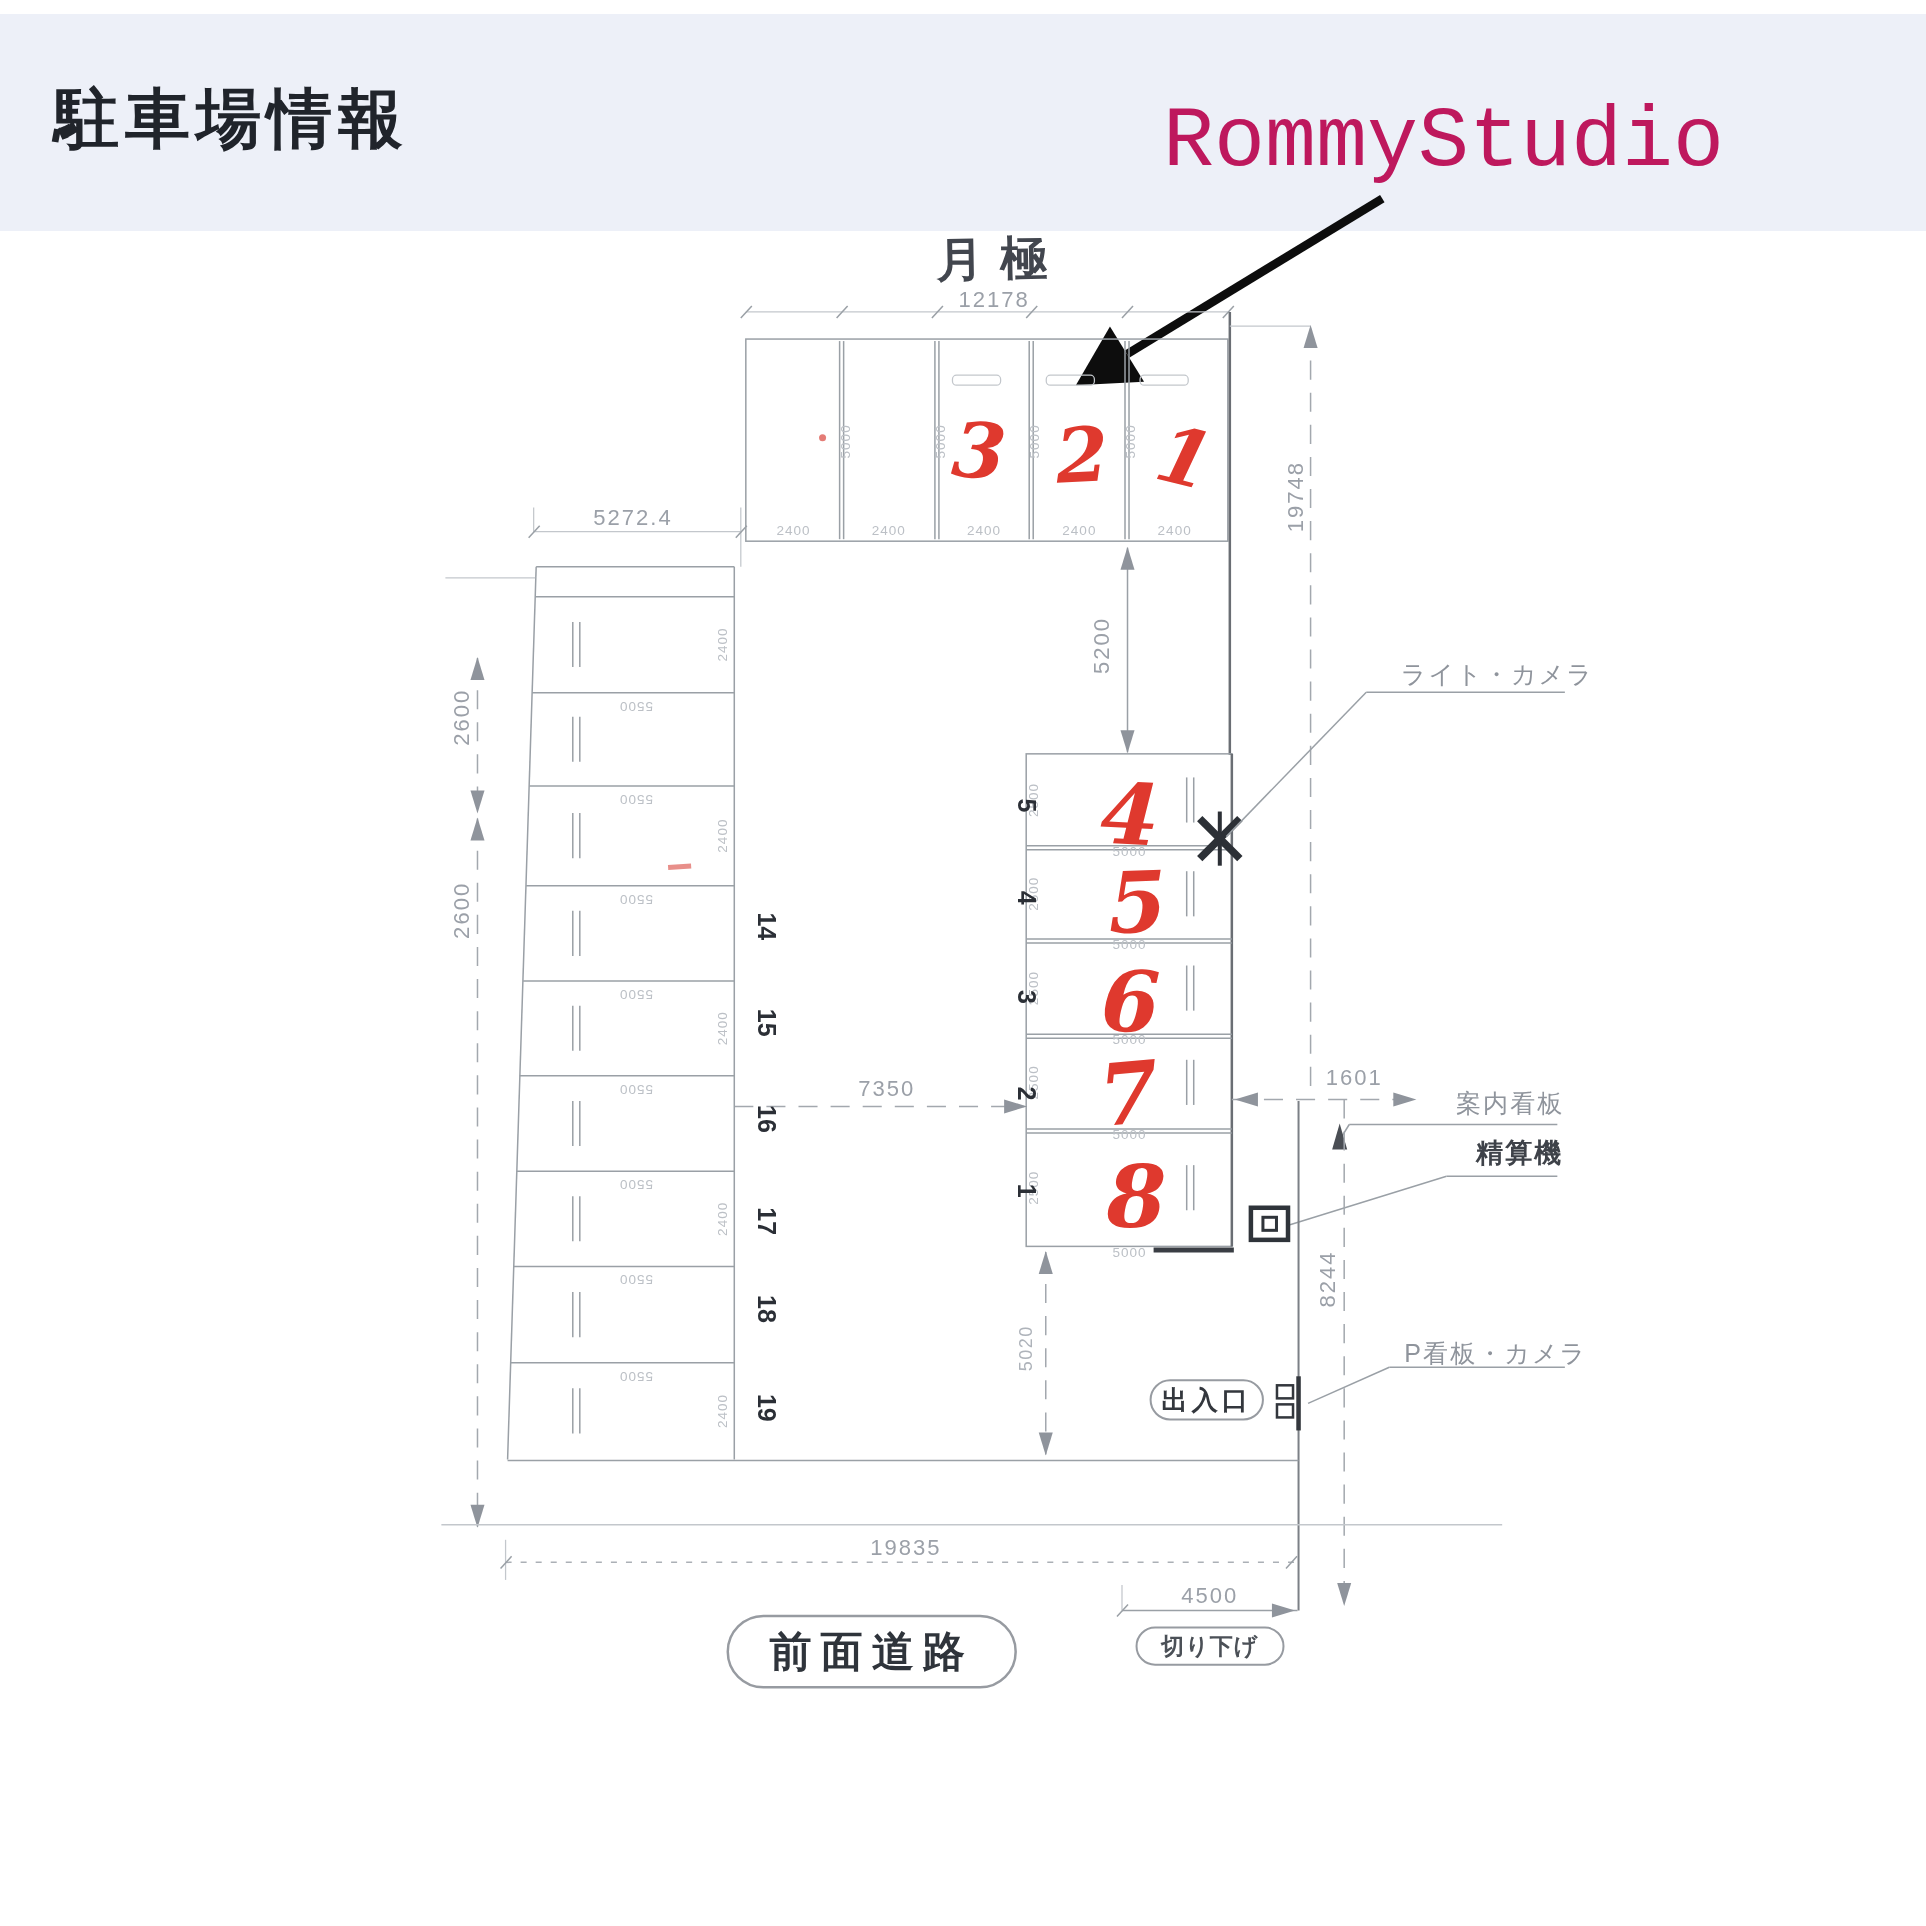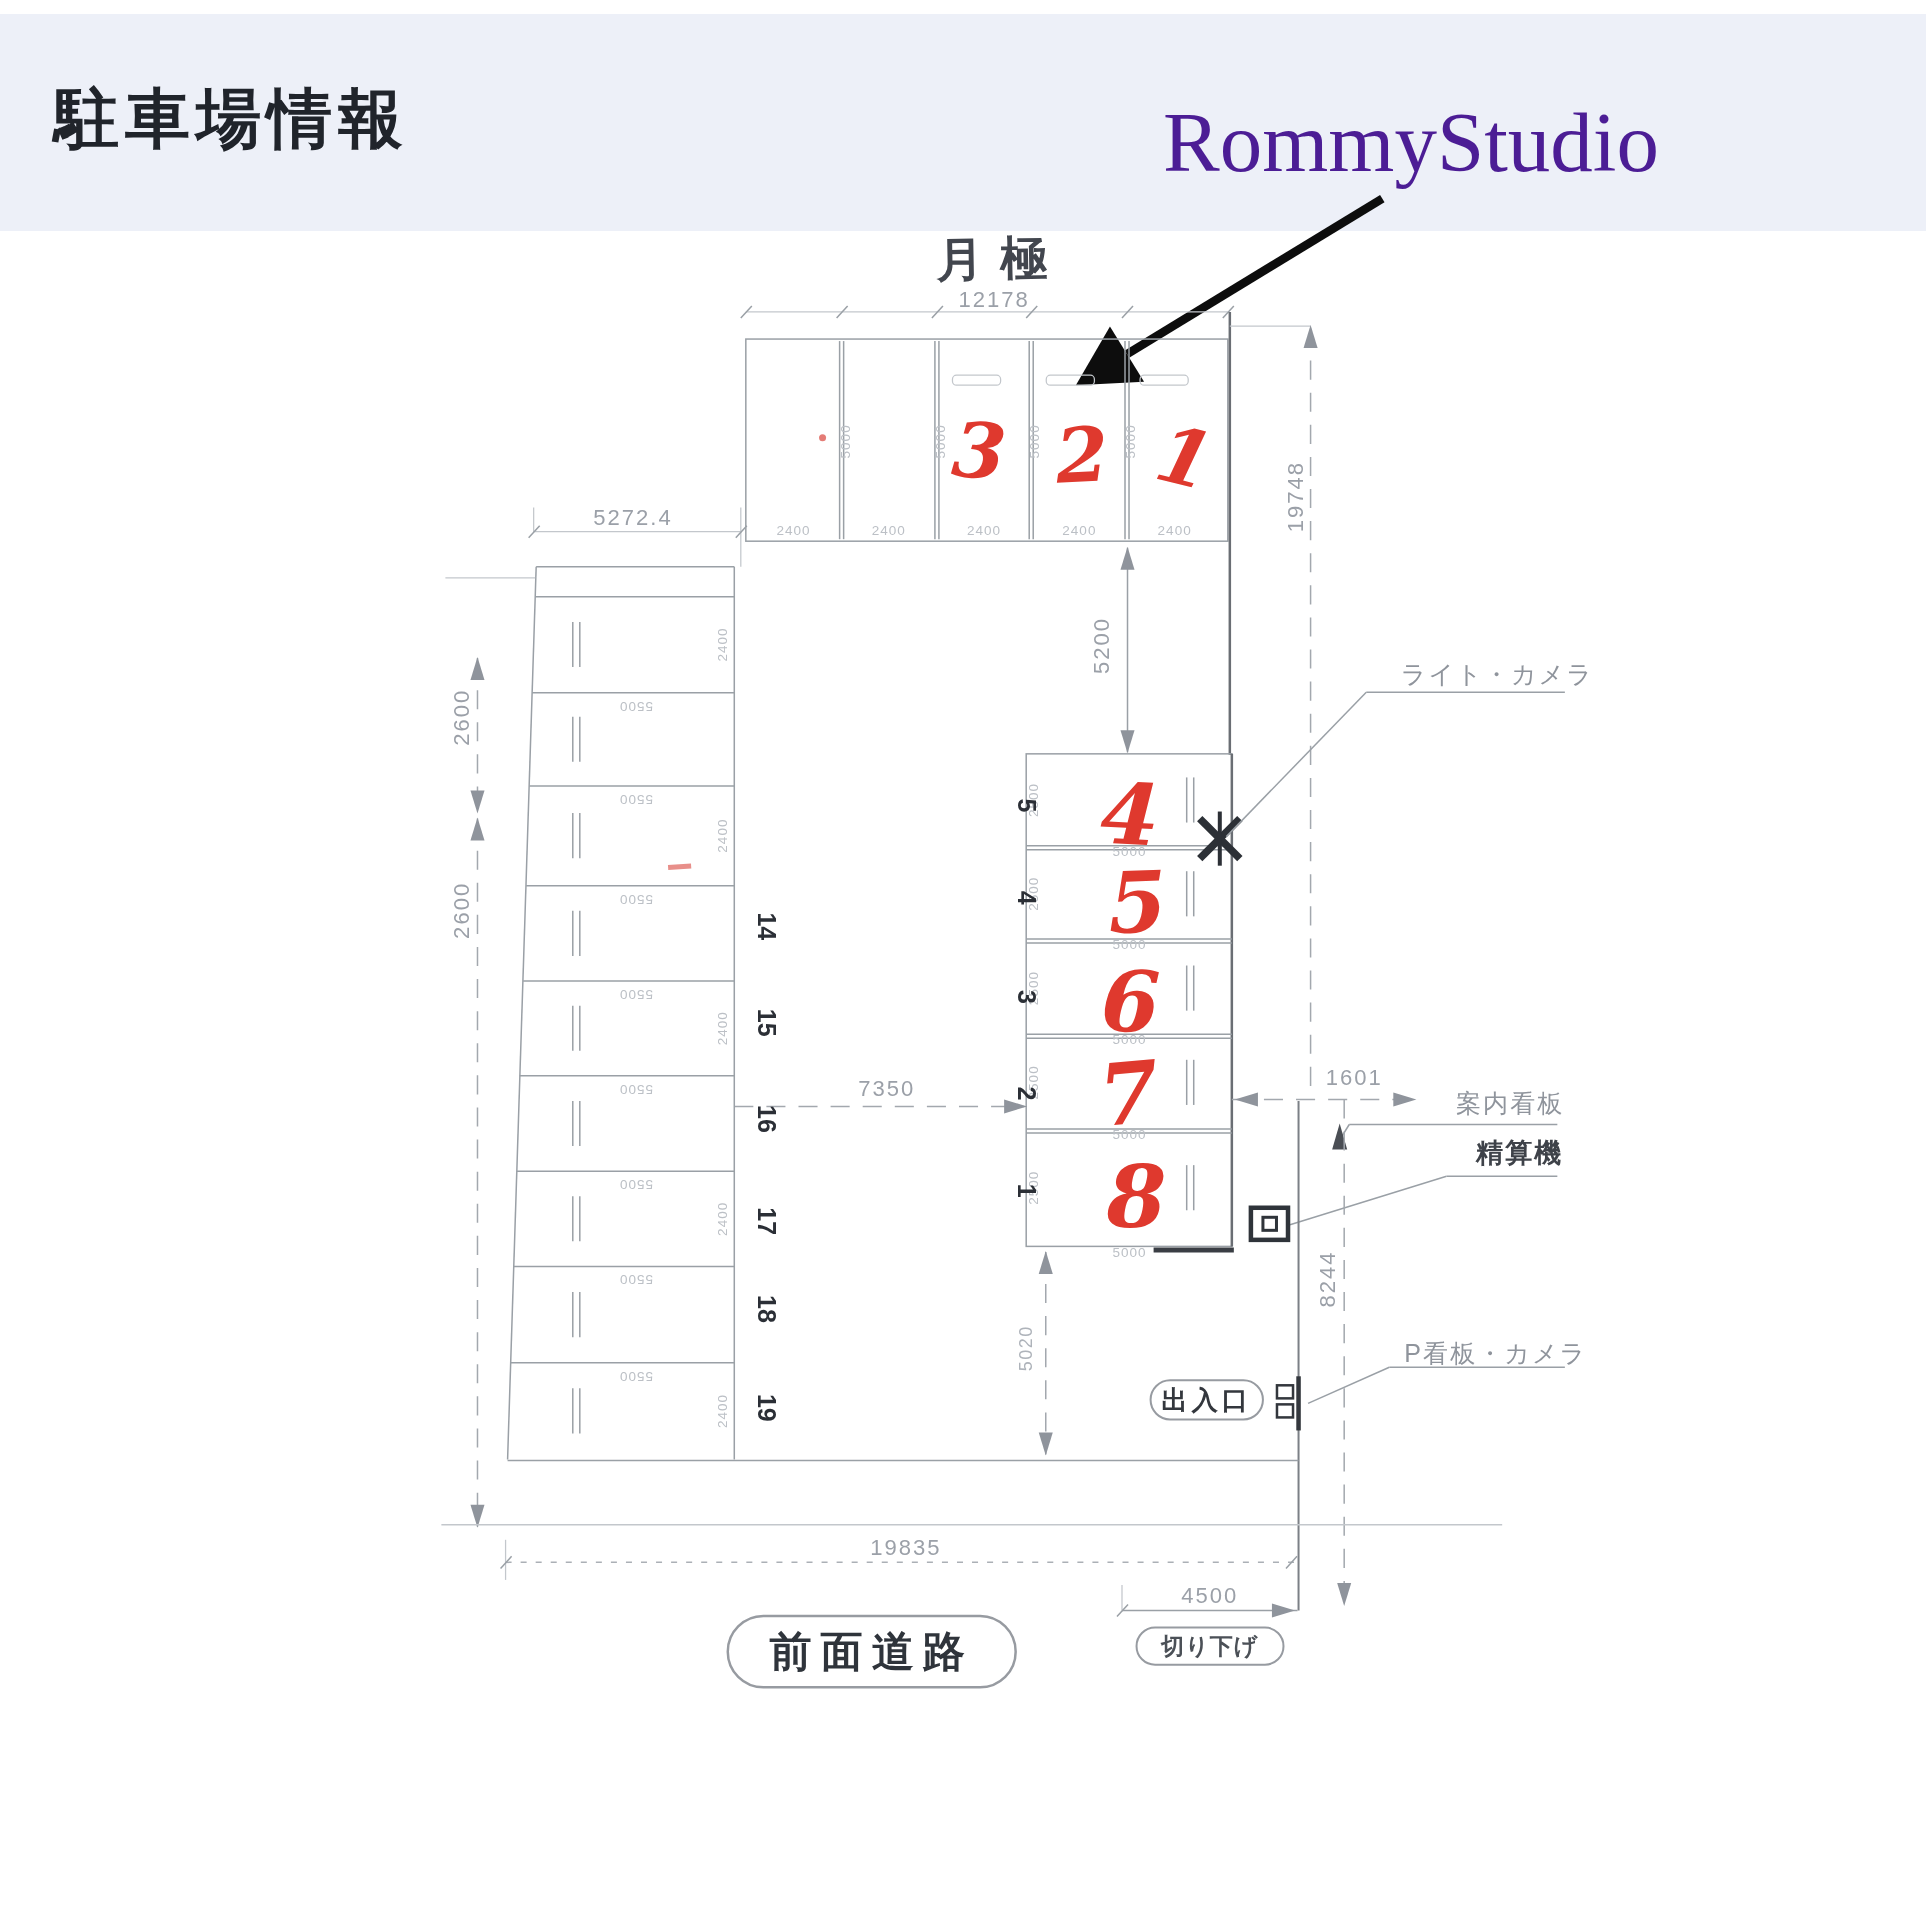--- a/index.html
+++ b/index.html
@@ -1,22 +1,22 @@
 <!DOCTYPE html>
 <html style="font-size:8px"><head>
 <meta charset="utf-8">
 <style>
   html,body{margin:0;padding:0;background:#ffffff;}
   .canvas{position:relative;width:1926px;height:1926px;background:#ffffff;overflow:hidden;
           font-family:"Liberation Sans",sans-serif;}
   .header-band{position:absolute;left:0;top:14px;width:1926px;height:217px;background:#edf0f8;}
   .page-title{position:absolute;left:54px;top:86px;font-size:65px;font-weight:800;
               color:#20242b;letter-spacing:6px;line-height:1;}
-  .studio-label{position:absolute;left:1163px;top:100px;font-family:Liberation Serif, serif;
-                font-size:85px;color:#4c1d95;line-height:1;}
+  .studio-label{position:absolute;left:1163px;top:100px;font-family:Liberation Mono, monospace;
+                font-size:85px;color:#be185d;line-height:1;}
   svg{position:absolute;left:0;top:0;}
 
   
   .ln{stroke:#9aa0a6;stroke-width:3;fill:none;}
   .ln-f{stroke:#c3c7cc;stroke-width:2.5;fill:none;}
   .ln-d{stroke:#6a6e74;stroke-width:5;fill:none;}
   .dash{stroke:#a3a8ae;stroke-width:3;fill:none;stroke-dasharray:38 26;}
   .dots{stroke:#abb0b6;stroke-width:3;fill:none;stroke-dasharray:12 18;}
   .cap-shape{fill:#ffffff;stroke:#979ba1;}
 

